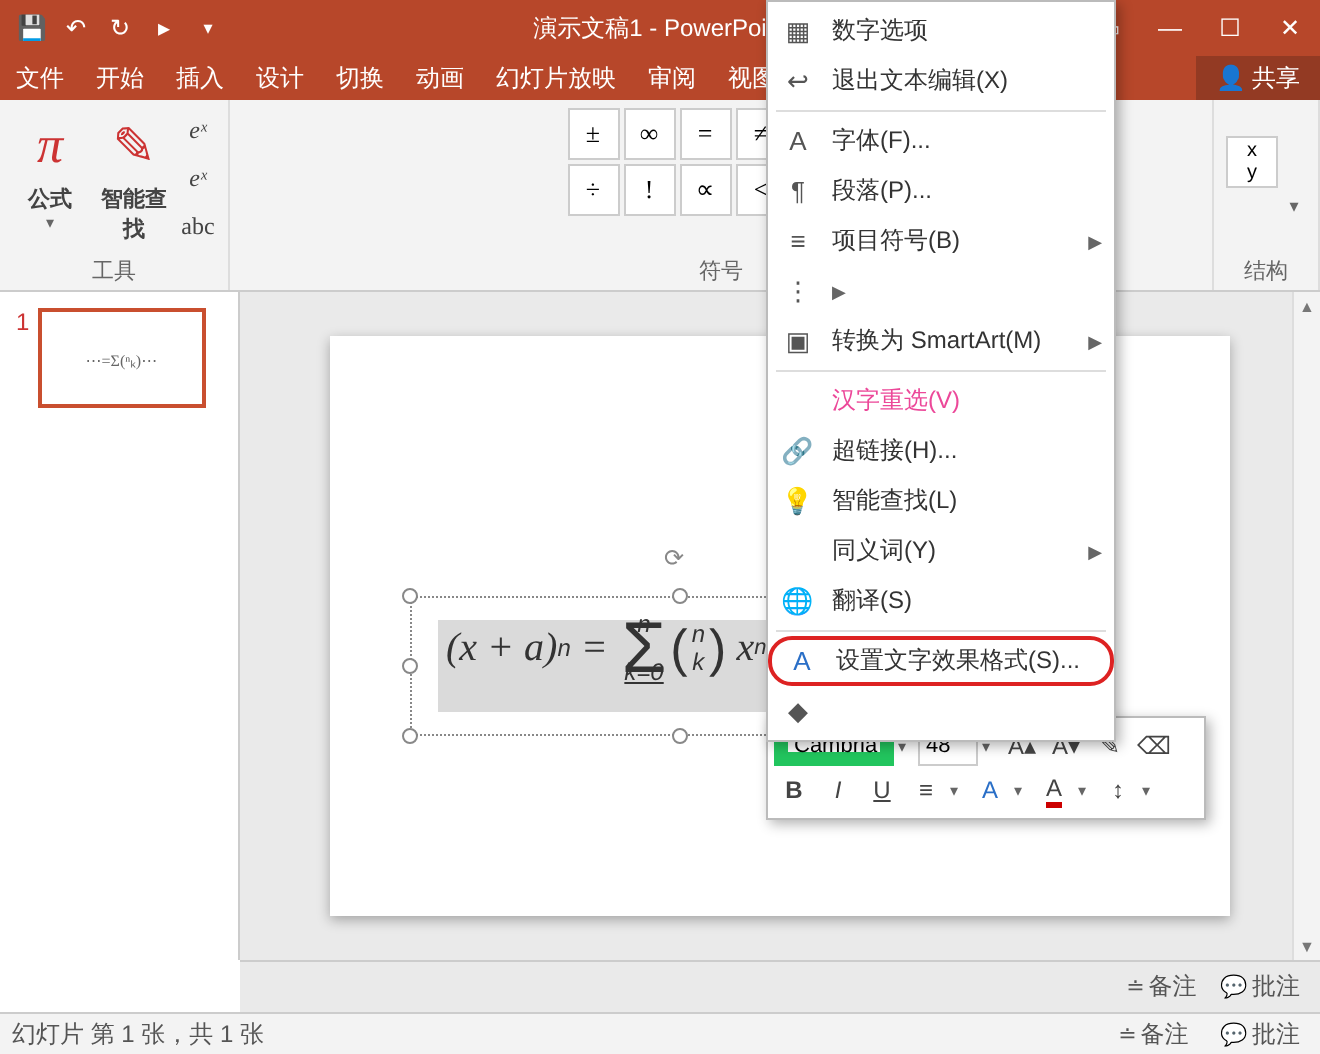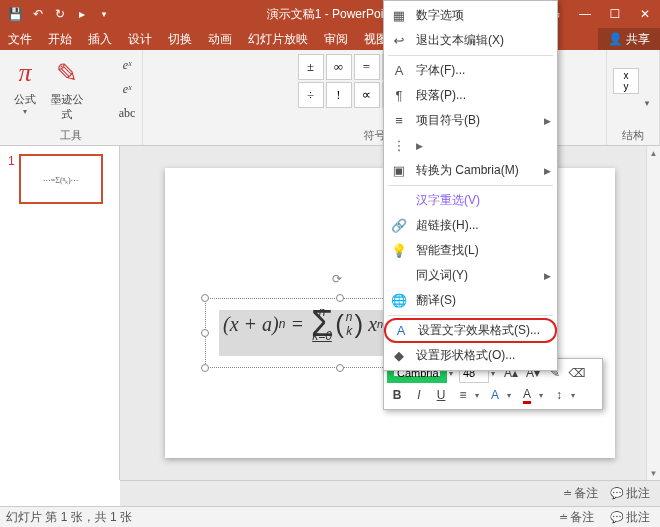--- a/index.html
+++ b/index.html
@@ -13,24 +13,24 @@
 .tabs{height:22px;background:#b7472a;display:flex;color:#fff;}
 .tab{padding:0 8px;height:22px;display:flex;align-items:center;font-size:12px;}
 .tab.share{background:#933a23;padding:0 10px;margin-left:auto;}
 .tab.login{padding:0 8px;}
 .ribbon{height:96px;background:#f3f3f3;border-bottom:1px solid #ccc;display:flex;}
 .grp{border-right:1px solid #ddd;padding:4px 6px 2px;display:flex;flex-direction:column;}
 .grp-body{flex:1;display:flex;align-items:flex-start;gap:4px;}
 .grp-label{text-align:center;font-size:11px;color:#666;padding-top:2px;}
 .big-btn{display:flex;flex-direction:column;align-items:center;width:38px;}
 .big-btn .ico{height:38px;display:flex;align-items:center;justify-content:center;font-size:26px;color:#c33;font-style:italic;font-family:serif;}
-.big-btn .lbl{font-size:11px;color:#444;text-align:center;}
+.big-btn .lbl{font-size:11px;color:#444;text-align:center;font-weight:bold;}
 .small-col{display:flex;flex-direction:column;gap:2px;}
 .small-btn{display:flex;align-items:center;gap:2px;font-size:11px;color:#444;height:22px;}
-.small-btn .ico{width:18px;height:18px;display:flex;align-items:center;justify-content:center;font-family:serif;font-style:italic;margin-left:28px;}
+.small-btn .ico{width:18px;height:18px;display:flex;align-items:center;justify-content:center;font-family:serif;font-style:italic;}
 .sym-grid{display:flex;flex-direction:column;gap:2px;}
 .sym-row{display:flex;gap:2px;}
 .sym-cell{width:26px;height:26px;border:1px solid #ccc;display:flex;align-items:center;justify-content:center;font-size:13px;font-family:serif;background:#fff;}
 .caret-box{width:12px;display:flex;align-items:flex-end;justify-content:center;font-size:9px;color:#666;height:54px;}
 .struct-body{display:flex;align-items:center;gap:2px;}
 .struct-cell{width:26px;height:26px;border:1px solid #ccc;display:flex;align-items:center;justify-content:center;font-size:13px;background:#fff;font-family:serif;}
 .content{display:flex;height:334px;background:#eaeaea;}
 .thumbs{width:120px;background:#fff;border-right:1px solid #ccc;padding:8px;}
 .thumb{display:flex;gap:4px;}
 .thumb-num{font-size:12px;color:#c33;}
@@ -52,21 +52,21 @@
 .sum{font-size:36px;font-style:normal;margin:0 2px;}
 .binom{display:inline-flex;flex-direction:column;font-size:14px;line-height:14px;align-items:center;margin:0 2px;}
 .limits{display:inline-flex;flex-direction:column;align-items:center;font-size:11px;line-height:12px;}
 .limits .t{color:#333;}.limits .b{color:#333;text-decoration:underline;}
 .ctx-menu{position:absolute;left:383px;top:0;width:175px;background:#fff;border:1px solid #bbb;box-shadow:2px 2px 6px rgba(0,0,0,.3);z-index:50;padding:2px 0;}
 .ctx-item{display:flex;align-items:center;height:25px;padding:0 6px;gap:8px;position:relative;}
 .ctx-ico{width:18px;height:18px;display:flex;align-items:center;justify-content:center;font-size:13px;color:#555;}
 .ctx-lbl{flex:1;font-size:12px;color:#333;}
 .ctx-arrow{font-size:9px;color:#666;}
 .ctx-sep{height:1px;background:#ddd;margin:2px 4px;}
-.ctx-disabled .ctx-lbl{color:#8b5cf6;}
+.ctx-disabled .ctx-lbl{color:#ec4899;}
 .ctx-item.ring{border:2px solid #d22;border-radius:12px;}
 .mini-tb{position:absolute;left:383px;top:358px;width:220px;background:#fff;border:1px solid #bbb;box-shadow:2px 2px 6px rgba(0,0,0,.3);z-index:49;padding:3px;}
 .mini-row{display:flex;gap:2px;align-items:center;height:22px;}
 .mini-font{width:60px;height:20px;border:7px solid #22c55e;font-size:11px;padding:1px 3px;display:flex;align-items:center;}
 .mini-size{width:30px;height:20px;border:1px solid #ccc;font-size:11px;padding:1px 3px;display:flex;align-items:center;}
 .mini-btn{width:20px;height:20px;display:flex;align-items:center;justify-content:center;font-size:12px;color:#444;}
 .mini-caret{width:8px;font-size:8px;color:#666;display:flex;align-items:center;}
 .statusbar{height:21px;background:#f3f3f3;border-top:1px solid #ccc;display:flex;align-items:center;padding:0 6px;font-size:11px;color:#555;position:absolute;bottom:0;left:0;right:0;}
 .status-right{margin-left:auto;display:flex;gap:8px;align-items:center;}
 .notes-bar{height:26px;background:#eaeaea;border-top:1px solid #ccc;position:absolute;bottom:21px;left:120px;right:0;display:flex;align-items:center;}
@@ -114,21 +114,21 @@
 <div class="ribbon">
   <div class="grp">
     <div class="grp-body">
       <div class="big-btn">
         <div class="ico">π</div>
         <div class="lbl">公式</div>
         <div style="font-size:8px;color:#666;">▾</div>
       </div>
       <div class="big-btn">
         <div class="ico" style="font-style:normal;">✎</div>
-        <div class="lbl">墨迹公式</div>
+        <div class="lbl">智能查找</div>
       </div>
       <div class="small-col">
         <div class="small-btn">
             <span class="ico">eˣ</span>
           </div>
         <div class="small-btn">
             <span class="ico">eˣ</span>
           </div>
         <div class="small-btn">
             <span class="ico" style="font-style:normal;">abc</span>
@@ -238,21 +238,21 @@
       <span class="ctx-ico">≡</span>
       <span class="ctx-lbl">项目符号(B)</span>
       <span class="ctx-arrow">▶</span>
     </div>
   <div class="ctx-item">
       <span class="ctx-ico">⋮</span>
       <span class="ctx-arrow">▶</span>
     </div>
   <div class="ctx-item">
       <span class="ctx-ico">▣</span>
-      <span class="ctx-lbl">转换为 Cambria(M)</span>
+      <span class="ctx-lbl">转换为 SmartArt(M)</span>
       <span class="ctx-arrow">▶</span>
     </div>
   <div class="ctx-sep"></div>
   <div class="ctx-item ctx-disabled">
       <span class="ctx-ico"></span>
       <span class="ctx-lbl">汉字重选(V)</span>
     </div>
   <div class="ctx-item">
       <span class="ctx-ico">🔗</span>
       <span class="ctx-lbl">超链接(H)...</span>
@@ -270,21 +270,20 @@
       <span class="ctx-ico">🌐</span>
       <span class="ctx-lbl">翻译(S)</span>
     </div>
   <div class="ctx-sep"></div>
   <div class="ctx-item ring">
       <span class="ctx-ico" style="color:#2a6fc7;">A</span>
       <span class="ctx-lbl">设置文字效果格式(S)...</span>
     </div>
   <div class="ctx-item">
       <span class="ctx-ico">◆</span>
-      <span class="ctx-lbl">设置形状格式(O)...</span>
     </div>
 </div>
 
 <div class="mini-tb">
   <div class="mini-row">
     <div class="mini-font">Cambria</div>
       <div class="mini-caret">▾</div>
     <div class="mini-size">48</div>
       <div class="mini-caret">▾</div>
     <div class="mini-btn">A<sup>▴</sup></div>

